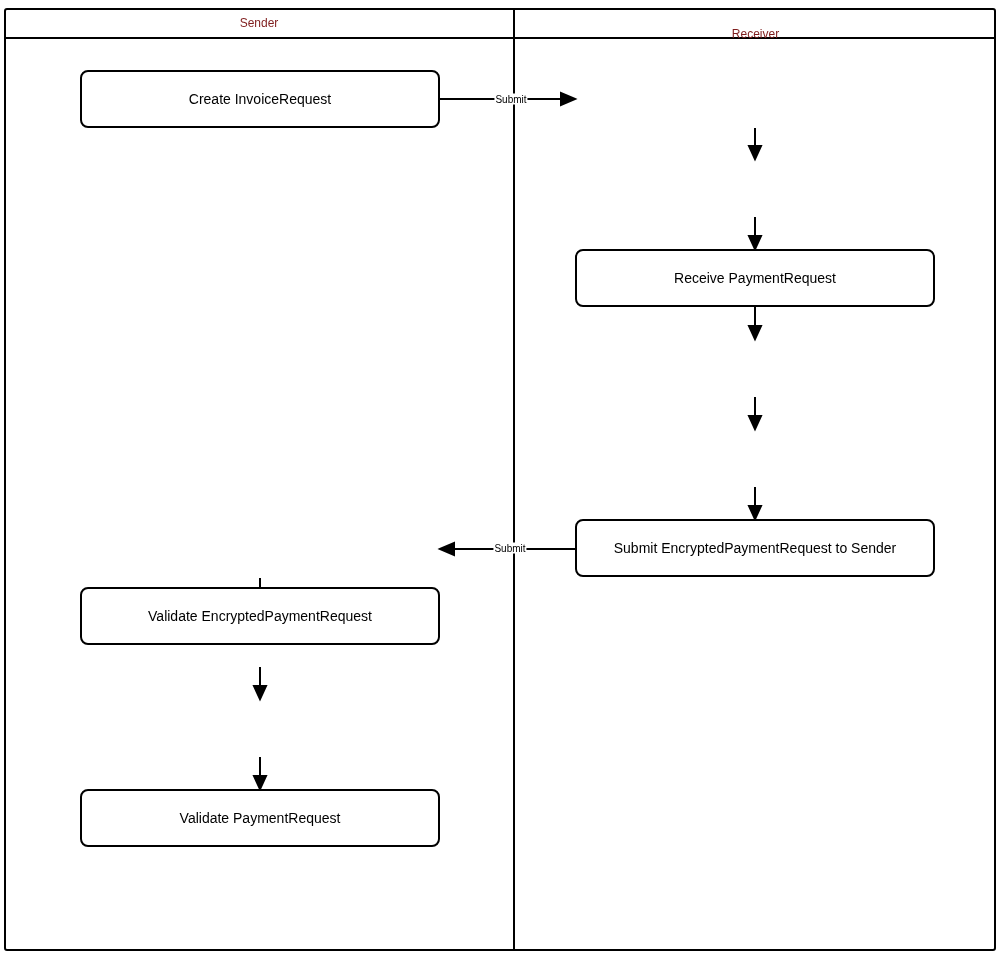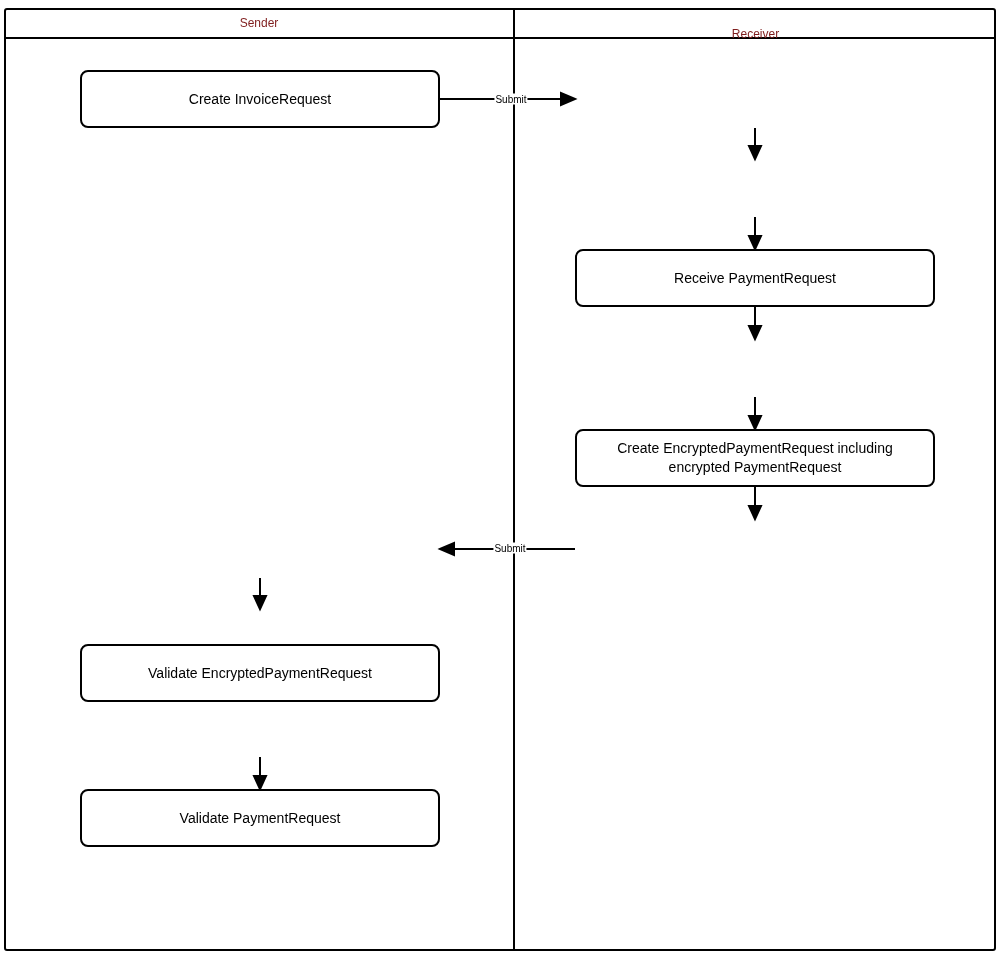--- a/index.html
+++ b/index.html
@@ -99,25 +99,25 @@
 <div id="stage">
 
   <div class="frame"></div>
   <div class="header-line"></div>
   <div class="lane-divider"></div>
 
   <div class="lane-header sender">Sender</div>
   <div class="lane-header receiver">Receiver</div>
 
   <div class="node sender" style="top:70px">Create InvoiceRequest</div>
-  <div class="node sender" style="top:644px">Validate EncryptedPaymentRequest</div>
+  <div class="node sender" style="top:587px">Validate EncryptedPaymentRequest</div>
   <div class="node sender" style="top:789px">Validate PaymentRequest</div>
 
   <div class="node receiver" style="top:249px">Receive PaymentRequest</div>
-  <div class="node receiver" style="top:429px">Create EncryptedPaymentRequest including encrypted PaymentRequest</div>
+  <div class="node receiver" style="top:519px">Submit EncryptedPaymentRequest to Sender</div>
 
   <svg class="arrows" width="1000" height="959" viewBox="0 0 1000 959">
     <g stroke="#000000" stroke-width="2" fill="#000000">
 
       <g>
         <line x1="440" y1="99" x2="562" y2="99"></line>
         <polygon points="575,99 561,93 561,105"></polygon>
       </g>
 
       <g>

